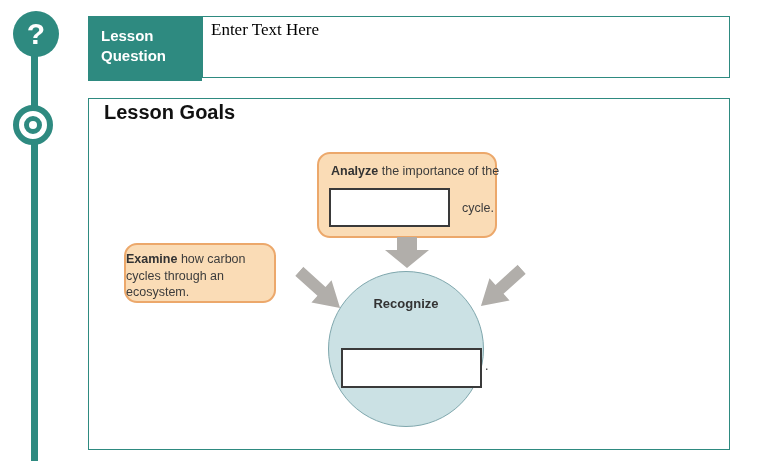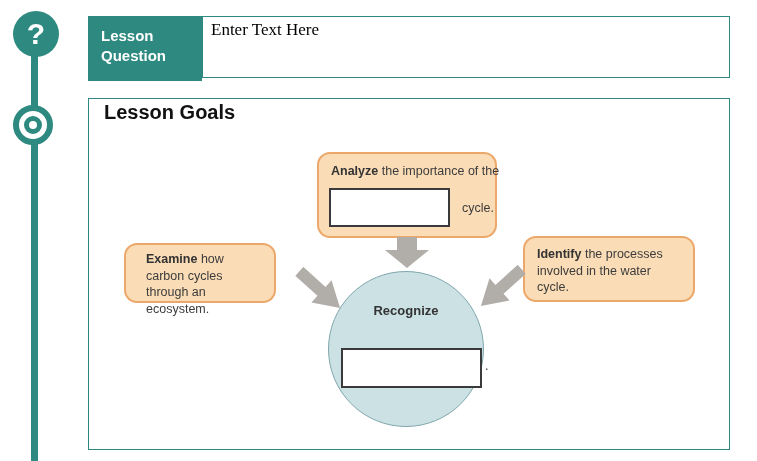--- a/index.html
+++ b/index.html
@@ -39,41 +39,41 @@
   }
   .goals-title{position:absolute;left:15px;top:2px;font-size:20px;font-weight:bold;color:#111;}
   
   .bubble{
     position:absolute;background:#fadcb6;border:2px solid #eca86b;border-radius:13px;
     box-sizing:border-box;font-size:12.5px;line-height:1.33;color:#3c3c3c;
   }
   .bubble b{font-weight:bold;color:#333;}
   .bubble-analyze{left:220px;top:53px;width:180px;height:86px;margin-left:8px;}
   .bubble-analyze .line1{position:absolute;left:12px;top:9px;white-space:nowrap;}
-  .bubble-examine{left:35px;top:144px;width:152px;height:60px;padding:6px 10px 0 20px;}
+  .bubble-examine{left:35px;top:144px;width:152px;height:60px;padding:6px 10px 0 0;}
   .bubble-identify{left:434px;top:137px;width:172px;height:66px;padding:8px 10px 0 12px;}
   
   .blank{
     position:absolute;background:#fff;border:2px solid #3a3a3a;box-sizing:border-box;
     font-size:13px;font-family:"Liberation Sans",sans-serif;padding:2px 4px;
   }
   .blank-analyze{left:10px;top:34px;width:121px;height:39px;}
   .suffix-analyze{position:absolute;left:143px;top:46px;}
   
   .arrow{position:absolute;z-index:1;}
   .arrow-down{left:295px;top:138px;}
   .arrow-left{left:203px;top:175px;transform:rotate(42deg);}
   .arrow-right{left:384px;top:173px;transform:rotate(-42deg);}
   
   .goal-circle{
     position:absolute;left:239px;top:172px;width:156px;height:156px;border-radius:50%;
     background:#cbe1e4;border:1.5px solid #7fa7ad;box-sizing:border-box;z-index:2;
     text-align:center;font-size:12.5px;line-height:1.4;color:#3c3c3c;
   }
-  .goal-circle .head{margin-top:30px;font-weight:bold;font-size:13px;color:#333;}
+  .goal-circle .head{margin-top:23px;font-weight:bold;font-size:13px;color:#333;}
   .blank-circle{left:12px;top:76px;width:141px;height:40px;}
   .suffix-circle{position:absolute;left:156px;top:86px;}
 </style>
 </head>
 <body>
 
 <div id="stage">
 
   <div class="timeline"></div>
   <div class="q-icon">
@@ -98,23 +98,20 @@
         <b>Analyze</b><span> the importance of the</span>
       </div>
       <input class="blank blank-analyze" value="" style="">
       <span class="suffix-analyze">cycle.</span>
     </div>
 
     <div class="bubble bubble-examine">
       <b>Examine</b><span> how carbon cycles through an ecosystem.</span>
     </div>
 
-    <div class="bubble bubble-identify">
-      <b>Identify</b><span> the processes involved in the water cycle.</span>
-    </div>
 
     <svg class="arrow arrow-down" width="46" height="32" viewBox="0 0 46 32">
       <path d="M13 0 H33 V13 H45 L23 31 L1 13 H13 Z" fill="#b1aeaa"></path>
     </svg>
     <svg class="arrow arrow-left" width="56" height="32" viewBox="0 0 56 32">
       <path d="M0 10 H30 V1 L55 16 L30 31 V22 H0 Z" fill="#b1aeaa"></path>
     </svg>
     <svg class="arrow arrow-right" width="56" height="32" viewBox="0 0 56 32">
       <path d="M56 10 H26 V1 L1 16 L26 31 V22 H56 Z" fill="#b1aeaa"></path>
     </svg>

